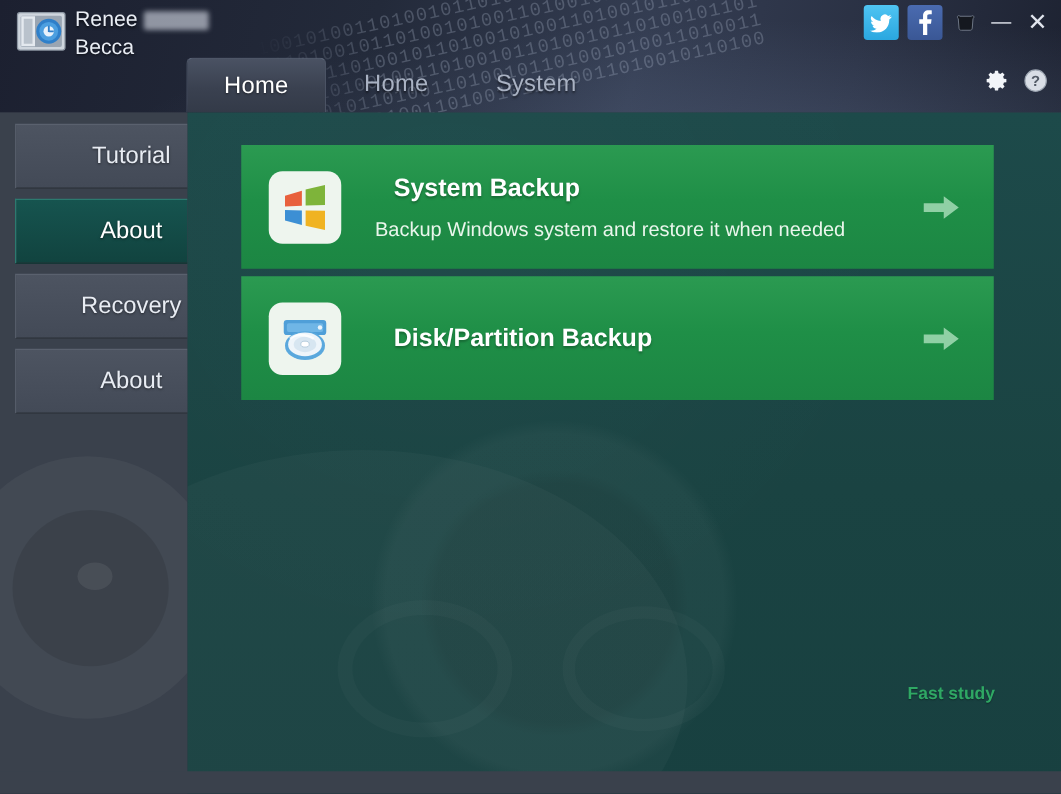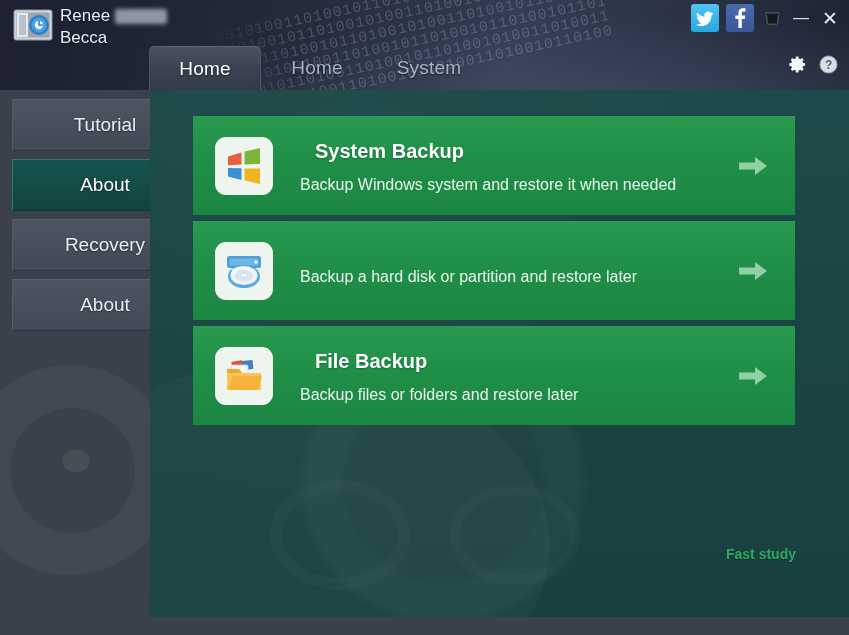--- a/index.html
+++ b/index.html
@@ -332,50 +332,29 @@
               <rect x="6.5" y="6.5" width="29" height="7" rx="1.5" fill="#6fb6e6"></rect>
               <circle cx="33" cy="10" r="1.8" fill="#e9f4fb"></circle>
               <ellipse cx="21" cy="24.5" rx="16" ry="11.5" fill="#5aa8dd"></ellipse>
               <ellipse cx="21" cy="23.5" rx="13.5" ry="9.5" fill="#eef5fa"></ellipse>
               <ellipse cx="21" cy="23.5" rx="9" ry="6.2" fill="#d7e6f1"></ellipse>
               <ellipse cx="21" cy="23.3" rx="3.4" ry="2.4" fill="#ffffff" stroke="#b6cddd" stroke-width="0.8"></ellipse>
               <path d="M9 19 C13 15 22 15 28 19" stroke="#ffffff" stroke-width="2" fill="none" opacity="0.75"></path>
             </svg>
           </div>
           <div class="card-text">
-            <div class="card-desc">Backup a hard disk or partition and restore later</div>
+            <div class="card-title">Disk/Partition Backup</div>
           </div>
           <div class="card-arrow">
             <svg width="30" height="22" viewBox="0 0 30 22">
               <path d="M1 7.5 H17 V2 L29 11 L17 20 V14.5 H1 Z" fill="#a5dcb6" opacity="0.85"></path>
             </svg>
           </div>
         </div>
 
-        <div class="card">
-          <div class="card-icon">
-            <svg width="42" height="38" viewBox="0 0 42 38">
-              <rect x="9" y="4" width="11" height="9" rx="1" fill="#e2553c" transform="rotate(-10 14.5 8.5)"></rect>
-              <rect x="19" y="3.5" width="11" height="9" rx="1" fill="#3f7fc4" transform="rotate(-6 24.5 8)"></rect>
-              <rect x="8" y="8" width="17" height="12" rx="1" fill="#f4f6f8" stroke="#cdd5dd" stroke-width="0.8"></rect>
-              <path d="M4 12 H16 L19 16 H38 V33 H4 Z" fill="#f0a62a"></path>
-              <path d="M4 16 H38 V33 H4 Z" fill="#f7c35a"></path>
-              <path d="M5 33 L9 19 H39 L35 33 Z" fill="#f5b33c"></path>
-            </svg>
-          </div>
-          <div class="card-text">
-            <div class="card-title">File Backup</div>
-            <div class="card-desc">Backup files or folders and restore later</div>
-          </div>
-          <div class="card-arrow">
-            <svg width="30" height="22" viewBox="0 0 30 22">
-              <path d="M1 7.5 H17 V2 L29 11 L17 20 V14.5 H1 Z" fill="#a5dcb6" opacity="0.85"></path>
-            </svg>
-          </div>
-        </div>
 
       </div>
 
       <div id="fast-study">Fast study</div>
     </div>
 
     <div id="statusbar"></div>
   </div>
 </div>
 

